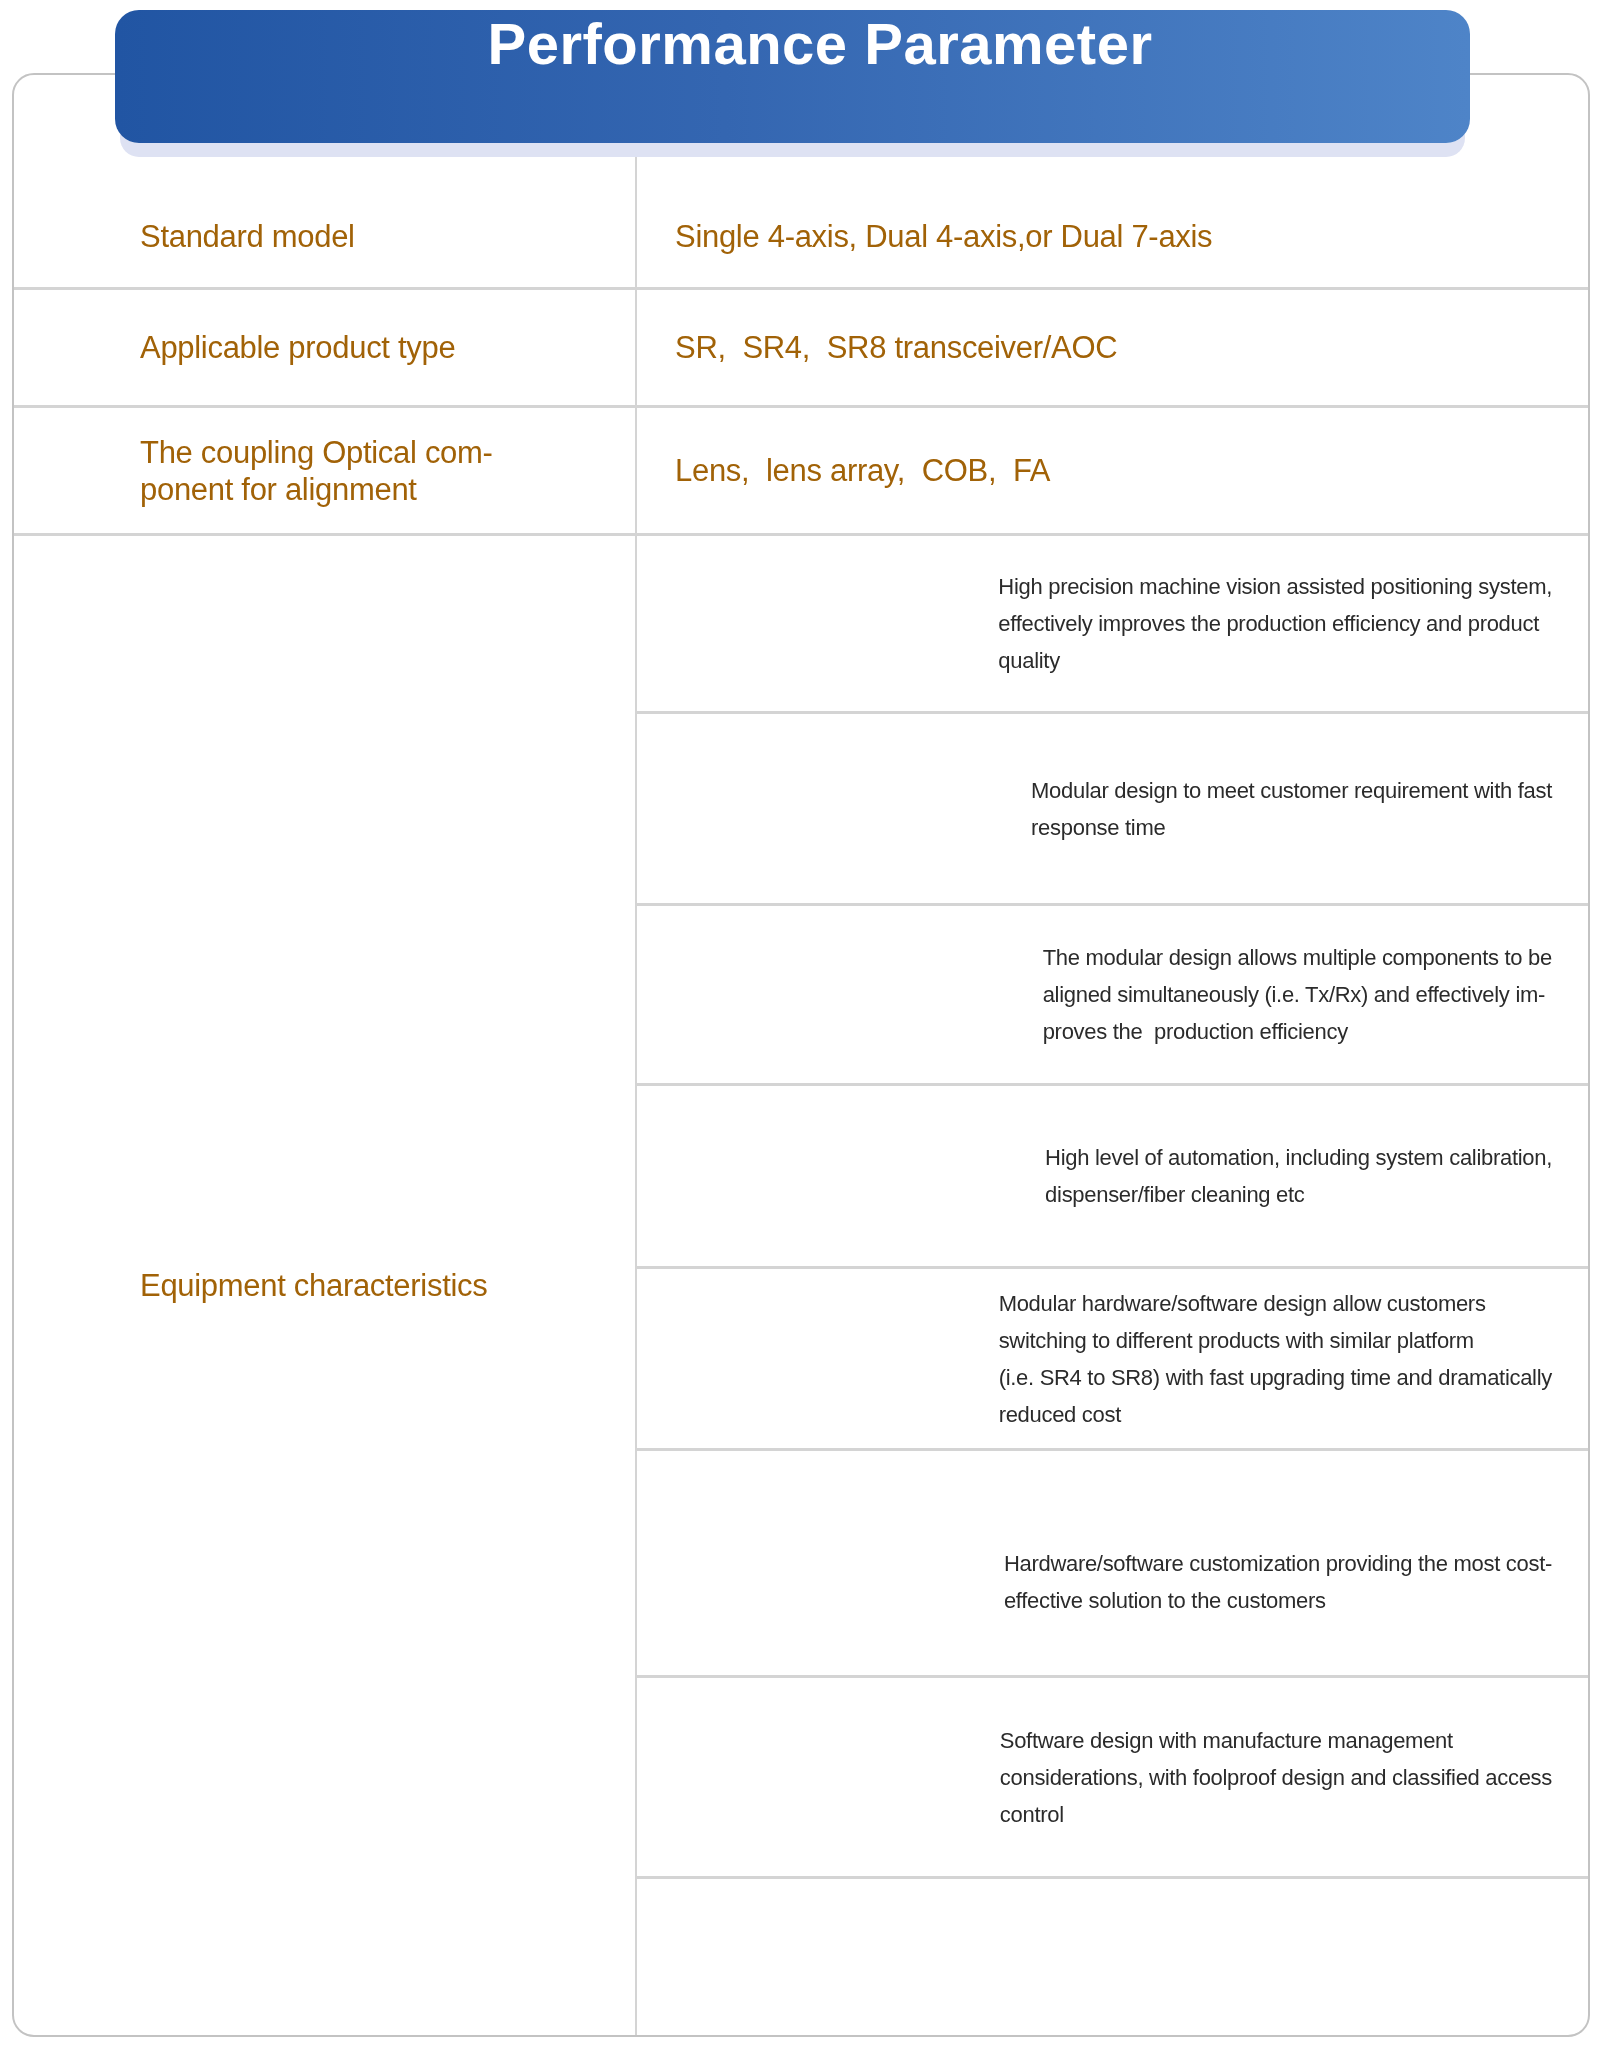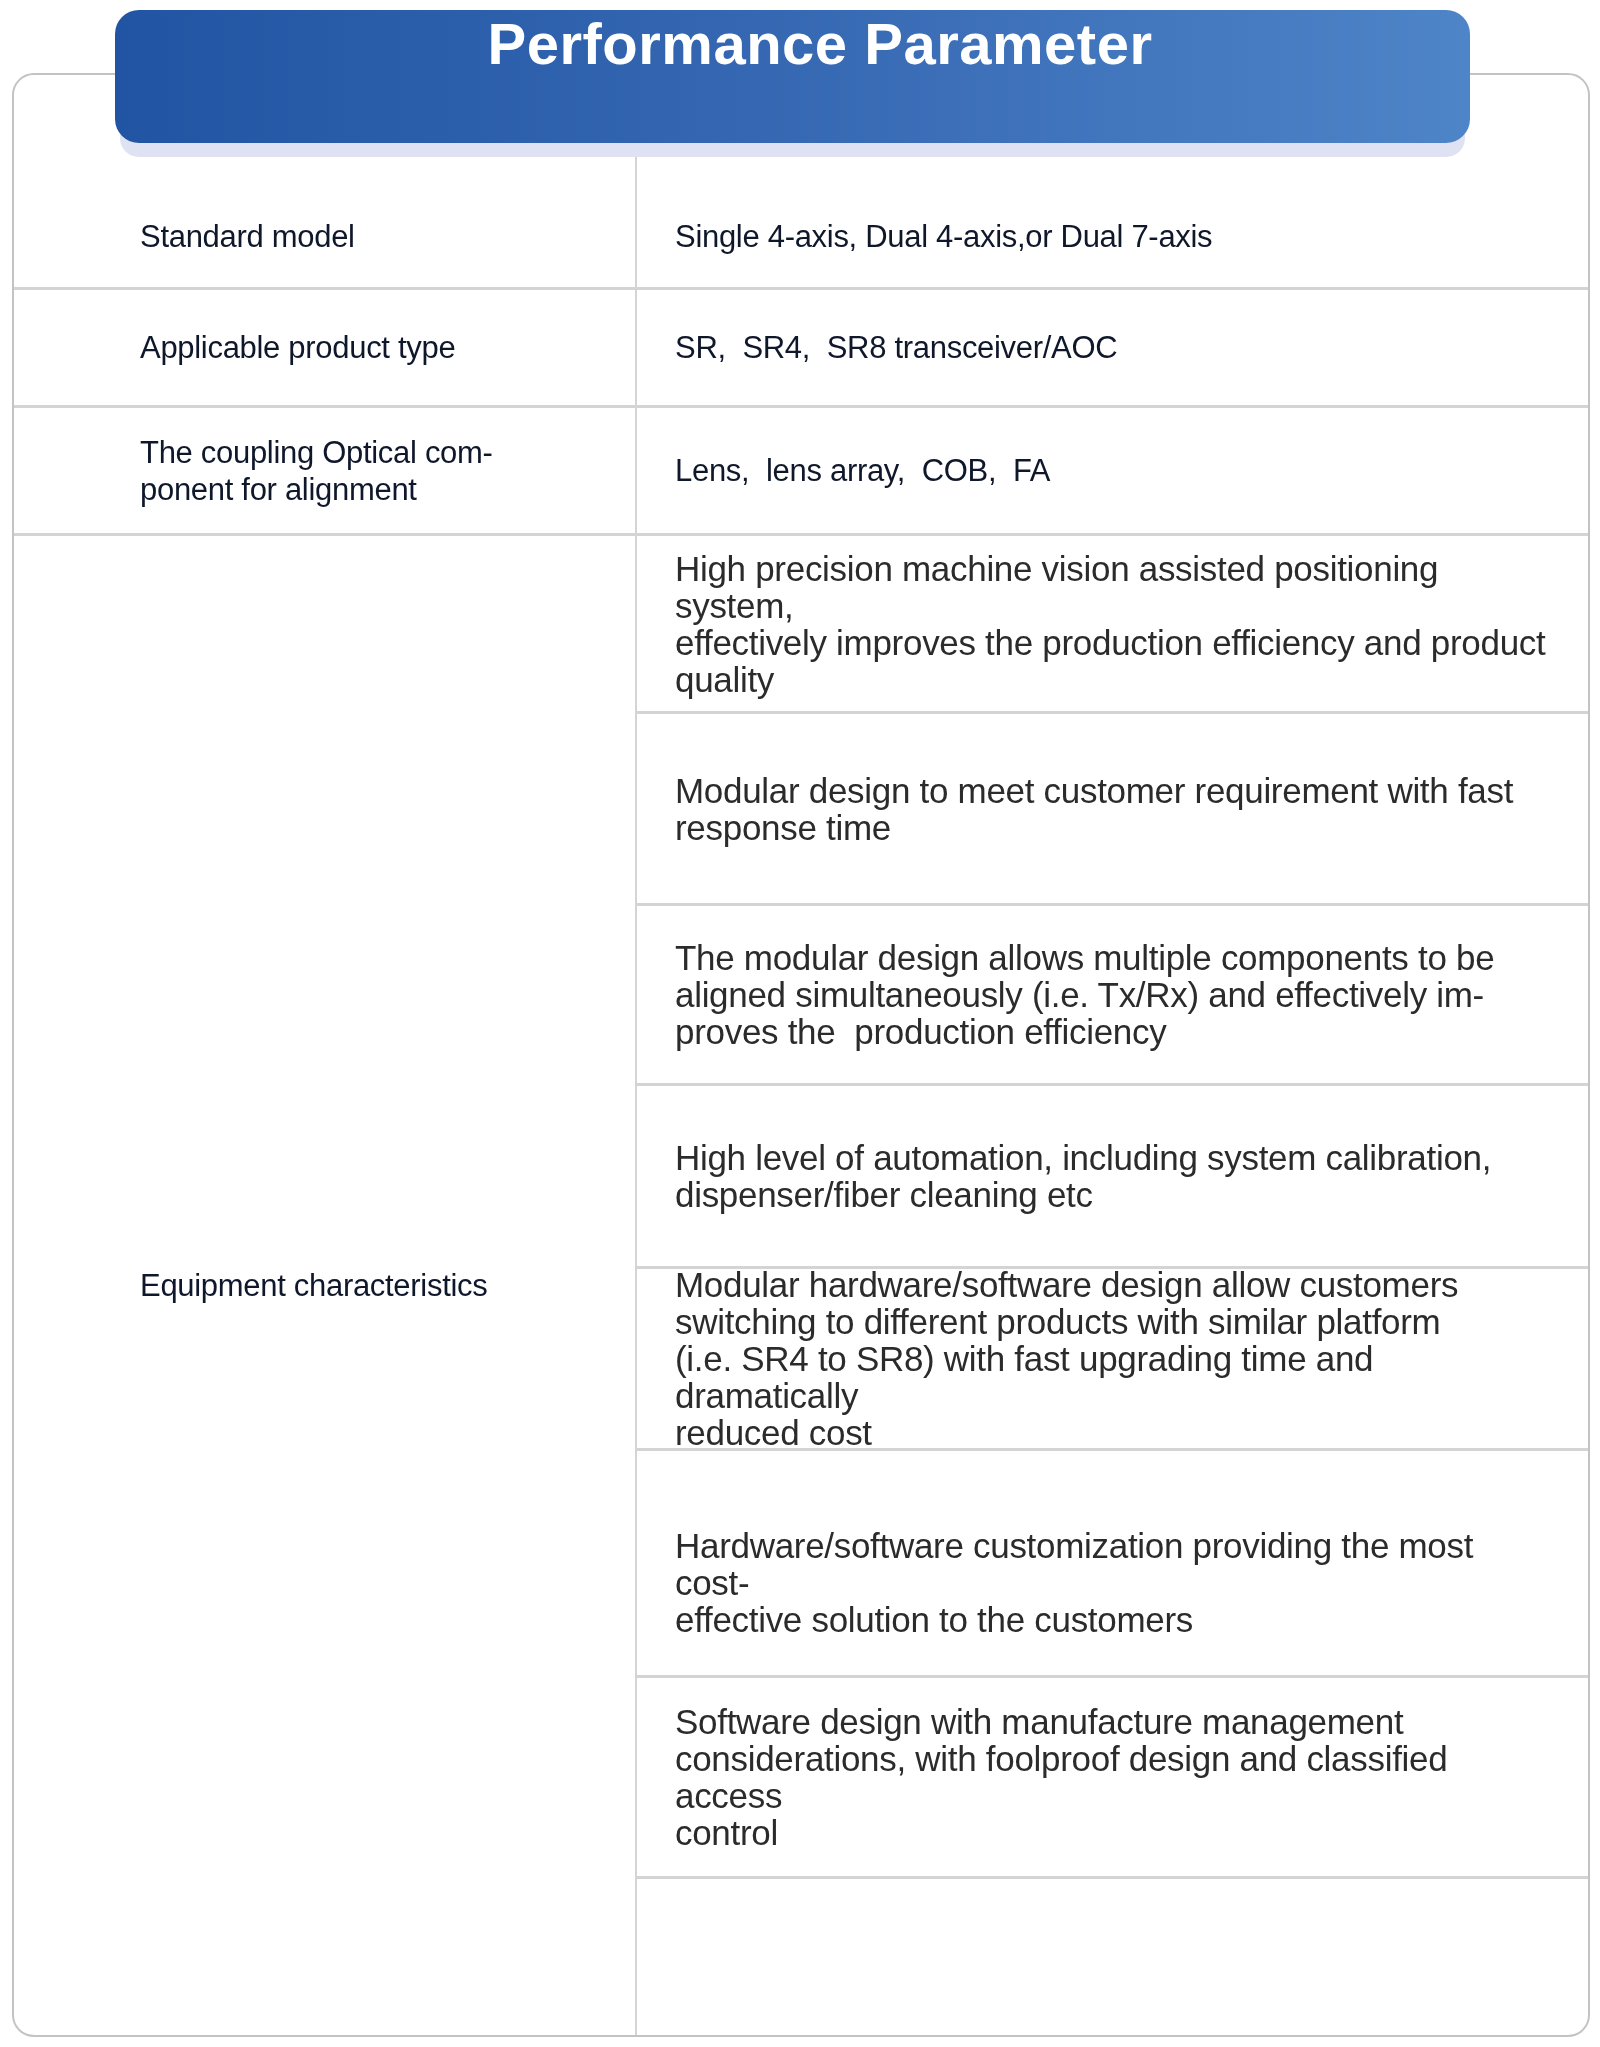--- a/index.html
+++ b/index.html
@@ -30,43 +30,44 @@
     display: grid;
     grid-template-columns: 623px 1fr;
     grid-template-rows: 215px 118px 128px 1fr;
   }
   .cell {
     display: flex;
     align-items: center;
     font-size: 31px;
     line-height: 37px;
     letter-spacing: -0.3px;
-    color: #0f172a;
+    color: #a16207;
   }
   .cell .txt { white-space: pre-wrap; }
   .label-cell {
     padding-left: 126px;
     padding-right: 30px;
     border-right: 2px solid #d4d4d4;
   }
   .value-cell { padding-left: 38px; padding-right: 20px; }
   .hline { border-bottom: 3px solid #d4d4d4; }
   .first-row { padding-top: 110px; }   
 
   
   .subcol { display: flex; flex-direction: column; }
   .subrow {
     display: flex;
     align-items: center;
     padding-left: 38px;
     padding-right: 36px;
-    font-size: 35px;
+    font-size: 22px;
     line-height: 37px;
     letter-spacing: -0.3px;
     border-bottom: 3px solid #d4d4d4;
+    justify-content: flex-end;
   }
   .subrow .txt { white-space: pre-wrap; }
   .subrow:nth-child(1) { height: 178px; }
   .subrow:nth-child(2) { height: 192px; }
   .subrow:nth-child(3) { height: 180px; }
   .subrow:nth-child(4) { height: 183px; }
   .subrow:nth-child(5) { height: 182px; }
   .subrow:nth-child(6) { height: 189px; margin-top: 38px; }
   .subrow:nth-child(7) { height: 201px; }
   .subrow:nth-child(8) { flex: 1; border-bottom: none; }

